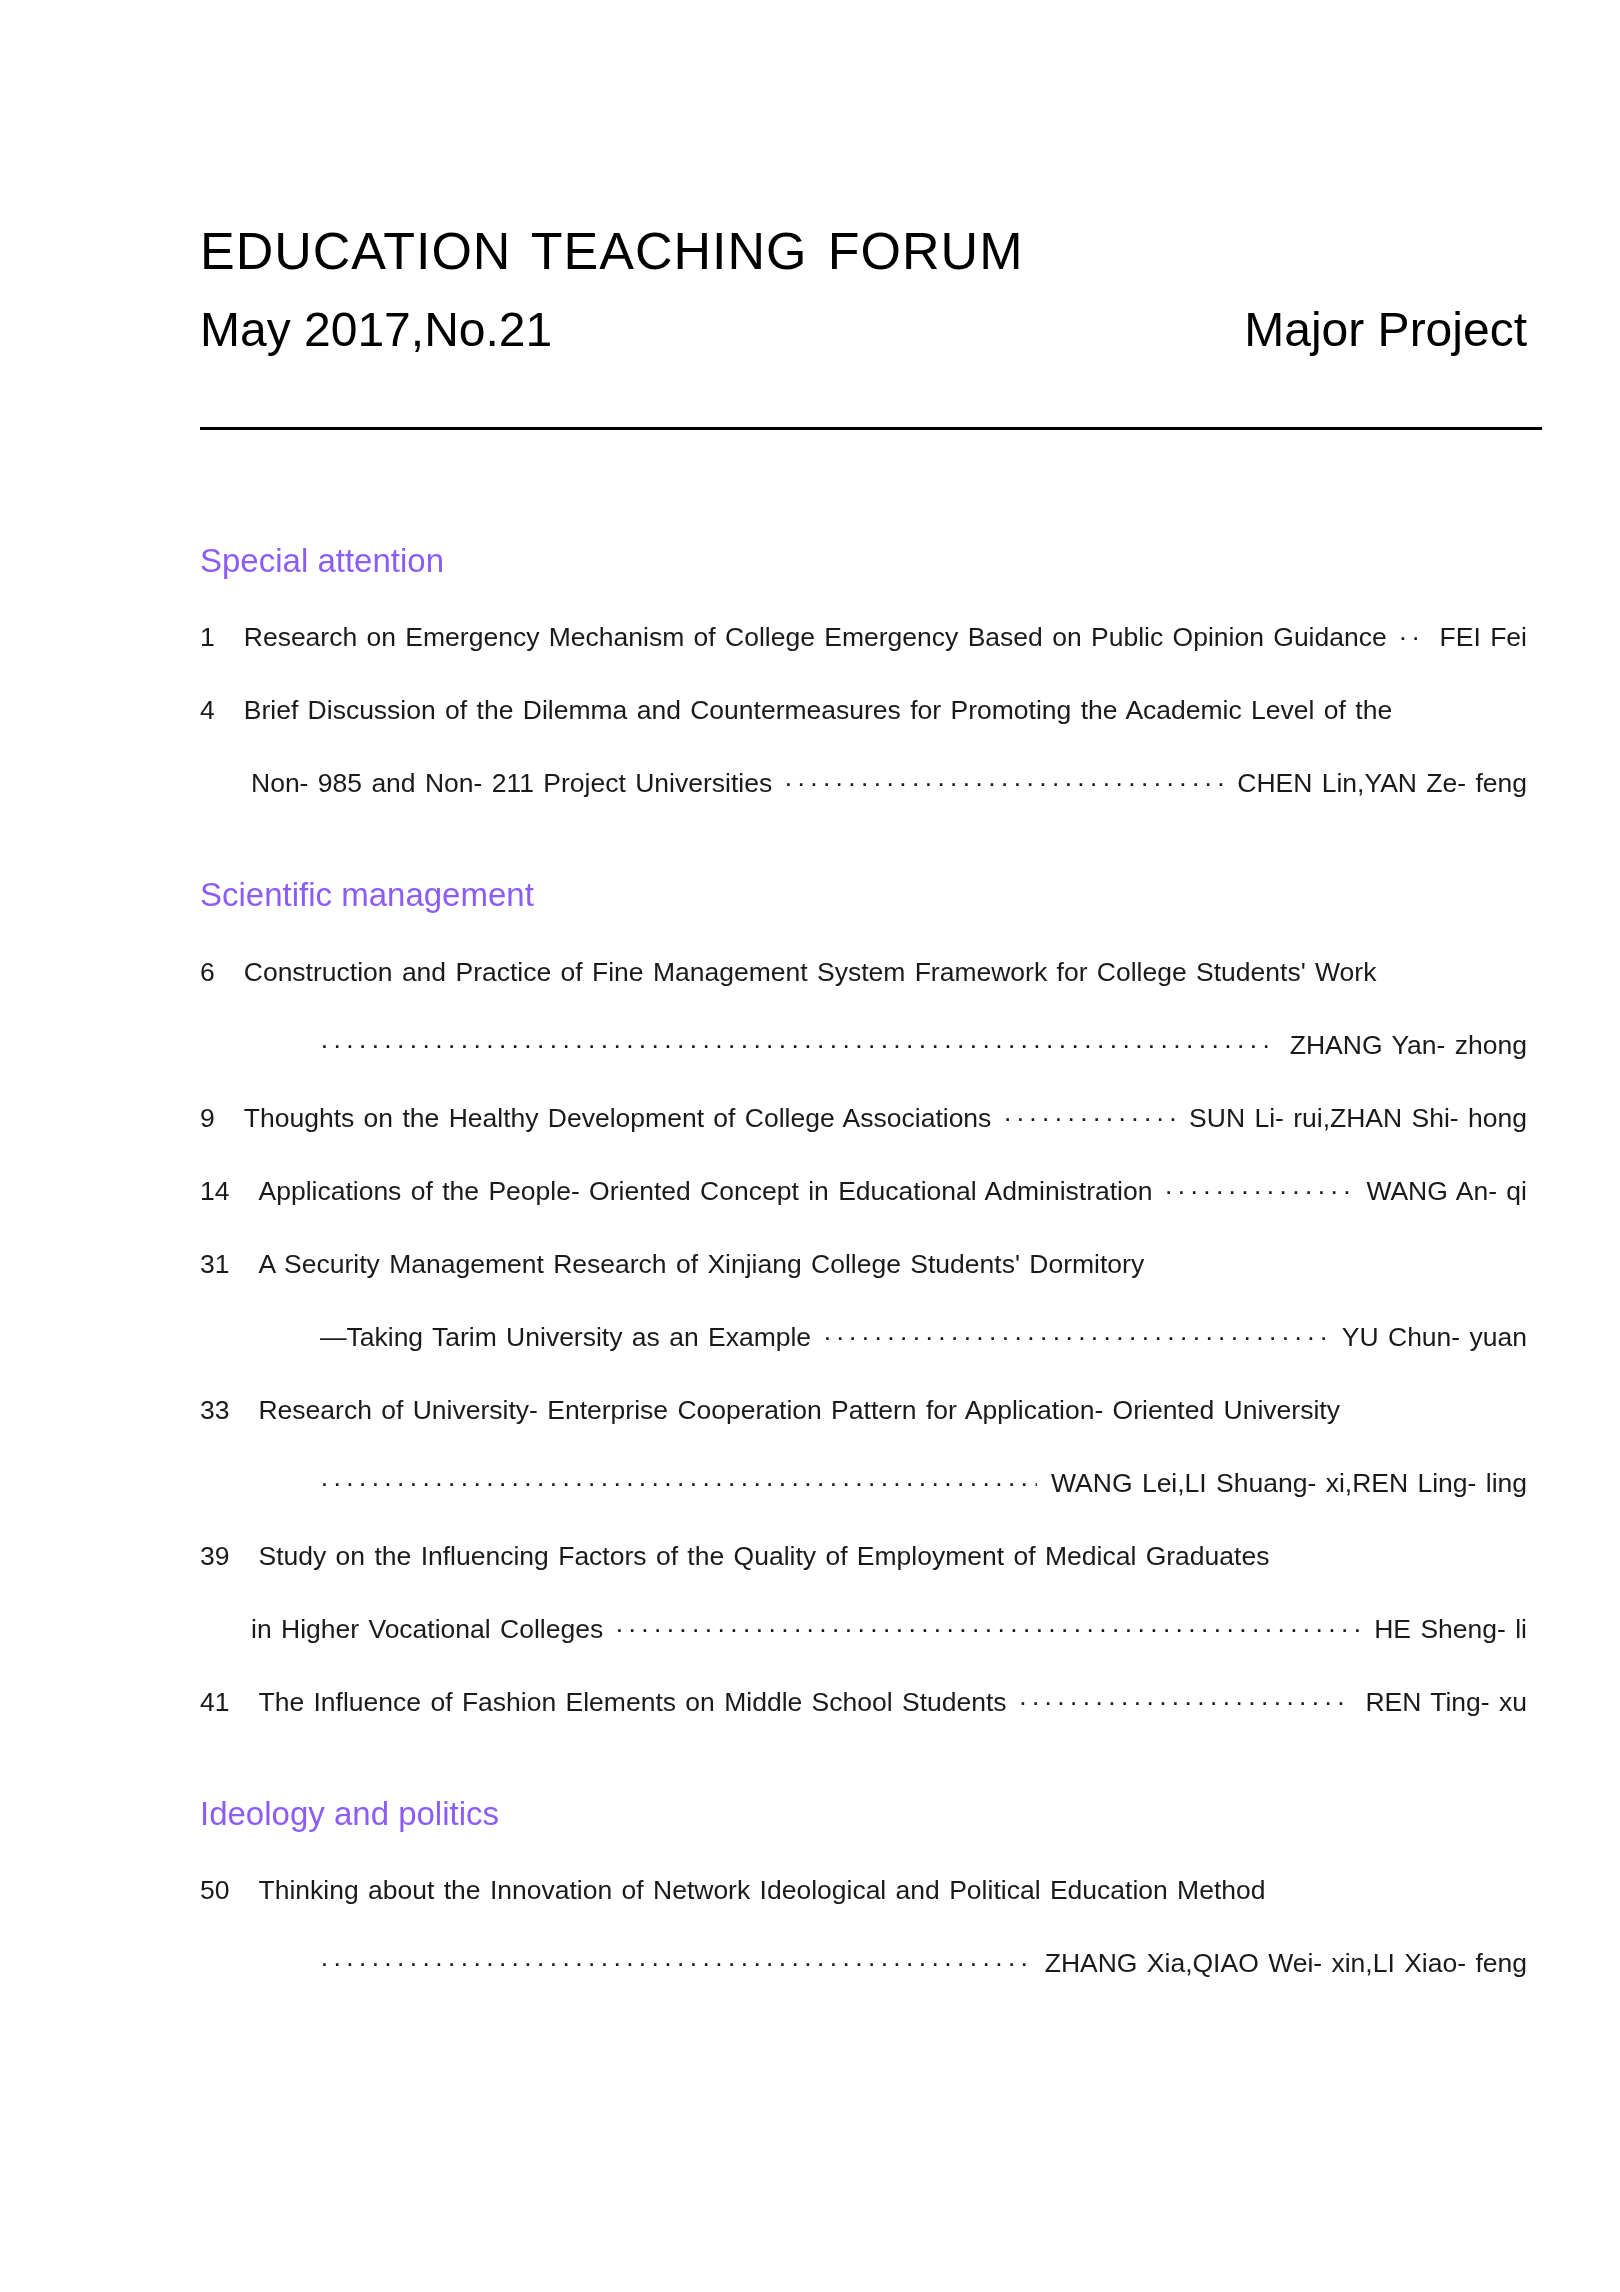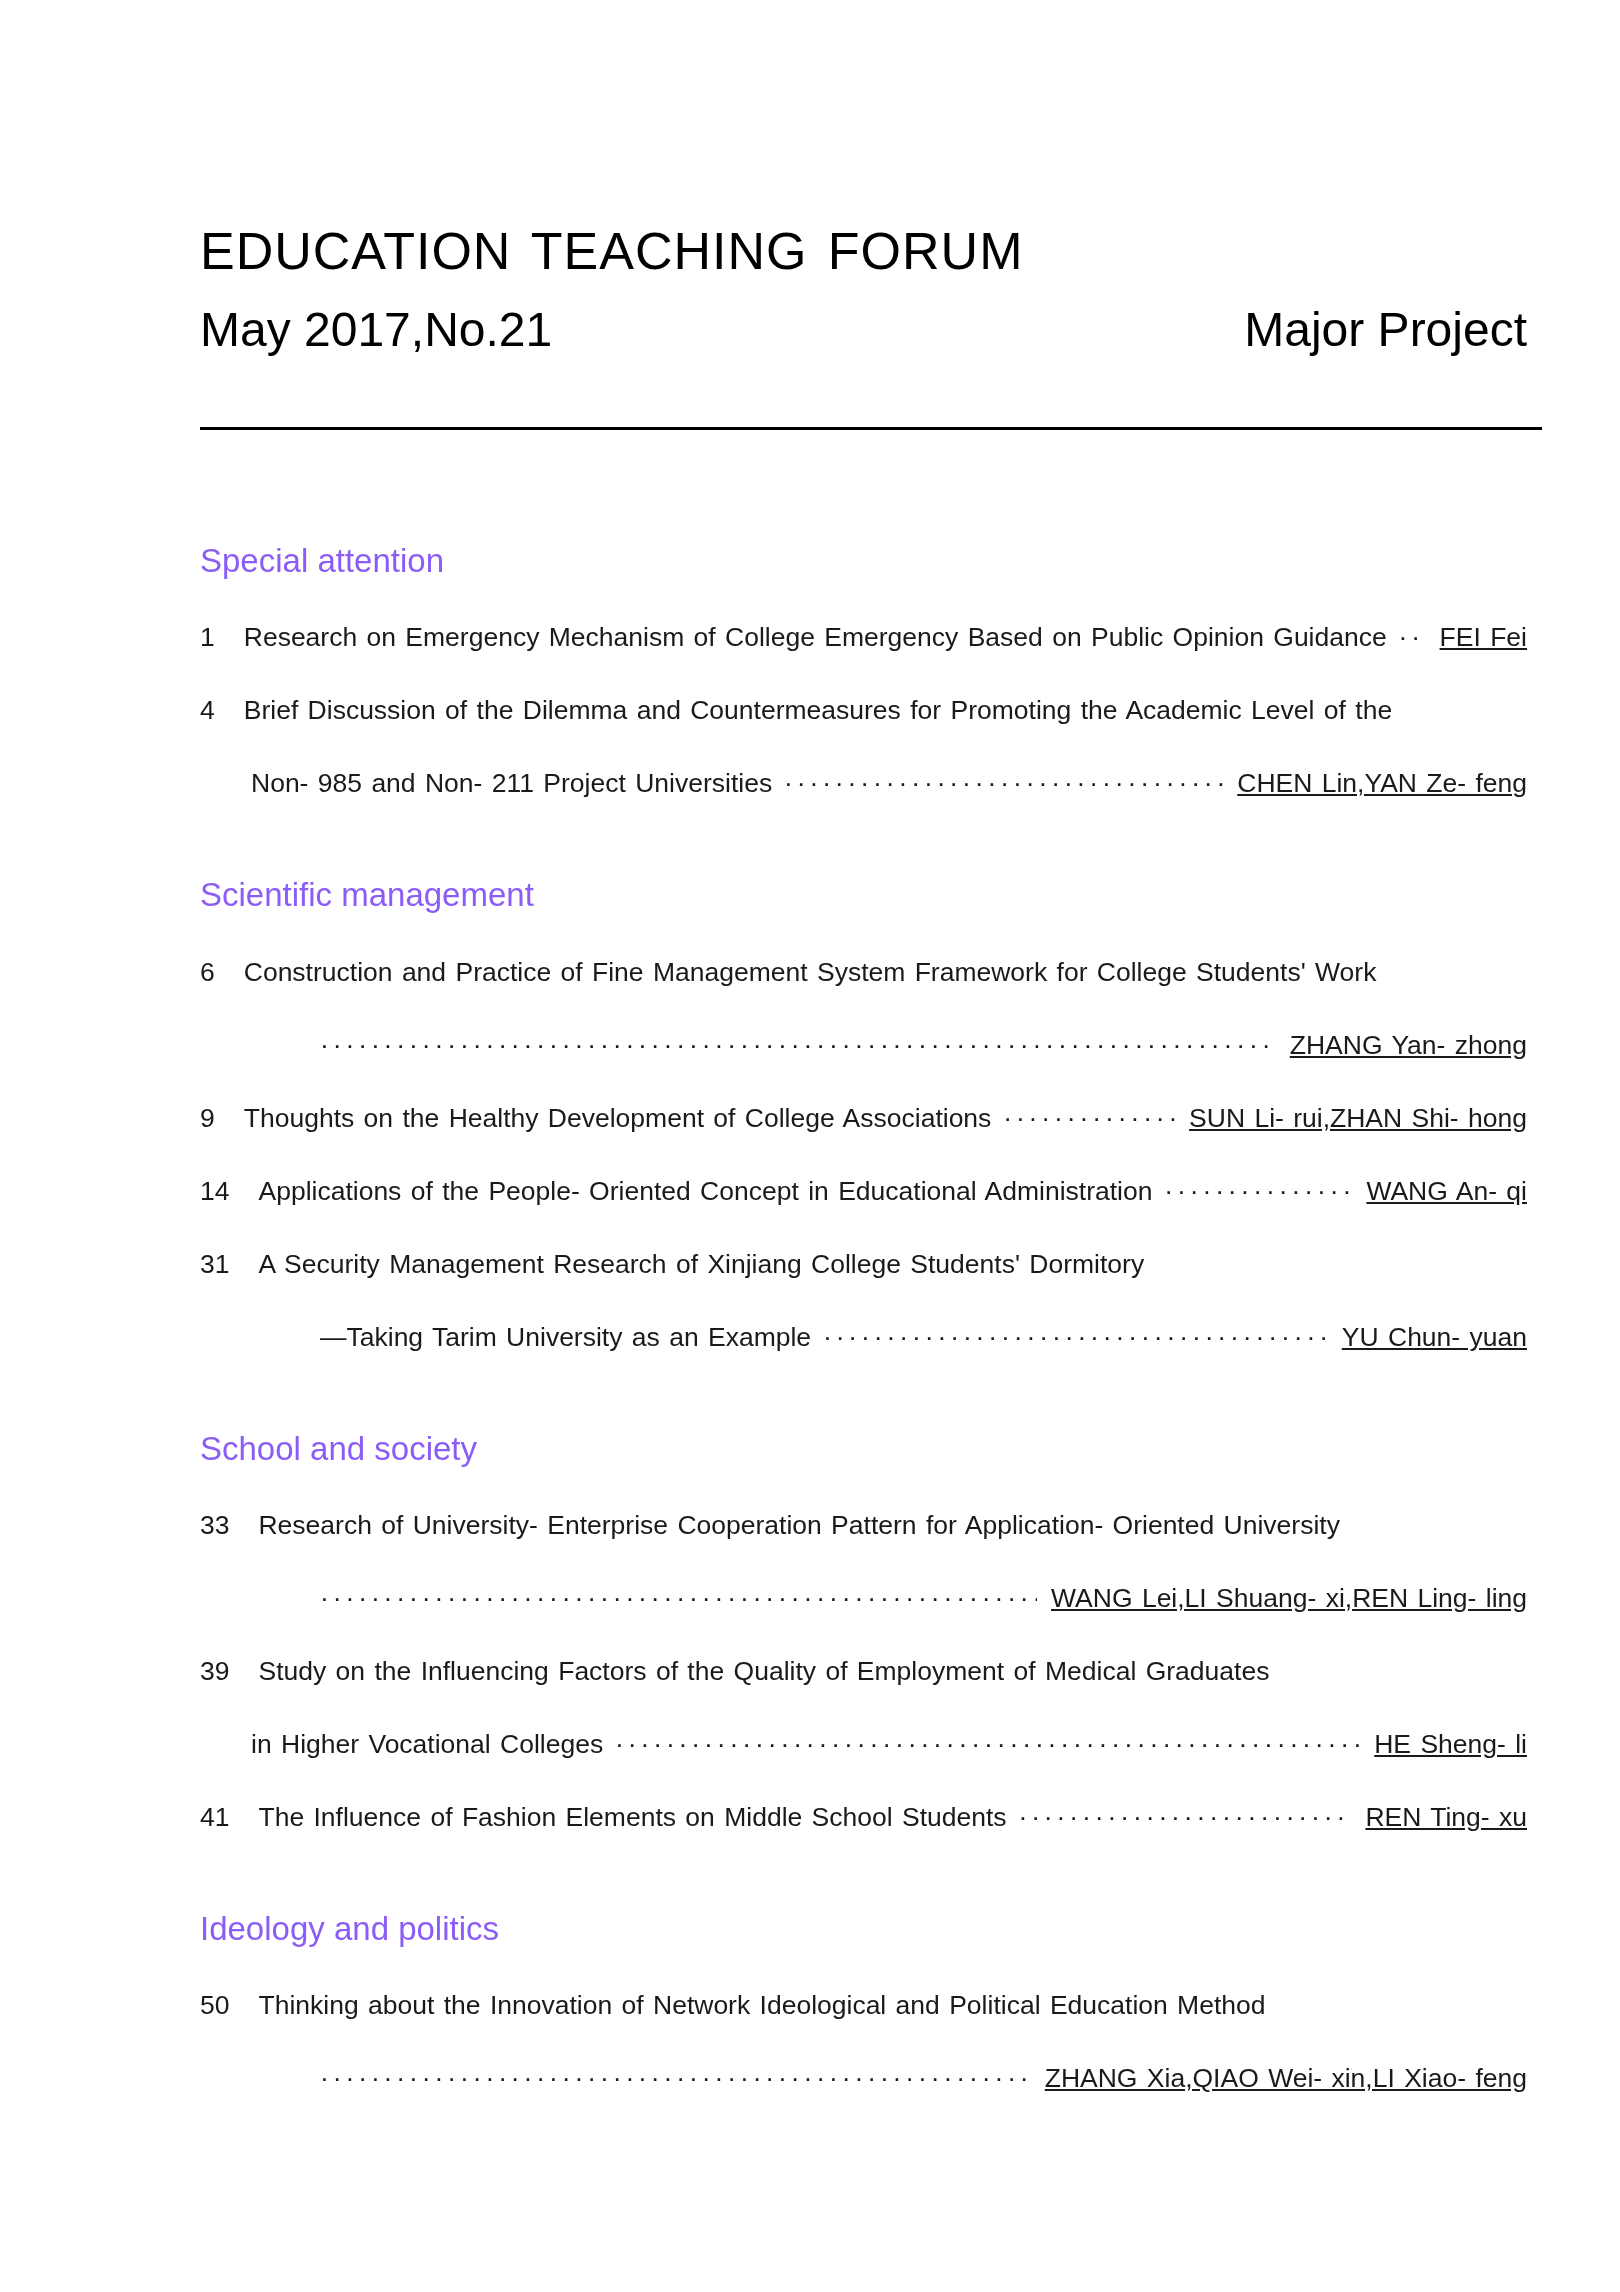--- a/index.html
+++ b/index.html
@@ -78,21 +78,20 @@
   .leader {
     flex: 1 1 auto;
     overflow: hidden;
     white-space: nowrap;
     letter-spacing: 3.9px;
     color: #1a1a1a;
   }
   .authors {
     flex: none;
     margin-left: 13.7px;
-    text-decoration: underline;
   }
 </style>
 </head>
 <body>
 
 <div class="page">
   <div class="journal-title">EDUCATION TEACHING FORUM</div>
   <div class="subtitle-row">
     <span>May 2017,No.21</span>
     <span>Major Project</span>
@@ -171,21 +170,20 @@
 
     <span class="text">—Taking Tarim University as an Example</span>
     <span class="leader">········································································································································································································</span>
     <span class="authors">YU Chun- yuan</span>
   </div>
 </div>
         </div>
   </div>
 
   <div class="section">
-    <div class="section-heading">School and society</div>
     <div class="entries">
           <div class="entry">
   <div class="line">
     <span class="num">33</span>
     <span class="text">Research of University- Enterprise Cooperation Pattern for Application- Oriented University</span>
 
   </div>
 
   <div class="line indent-hang">
 

